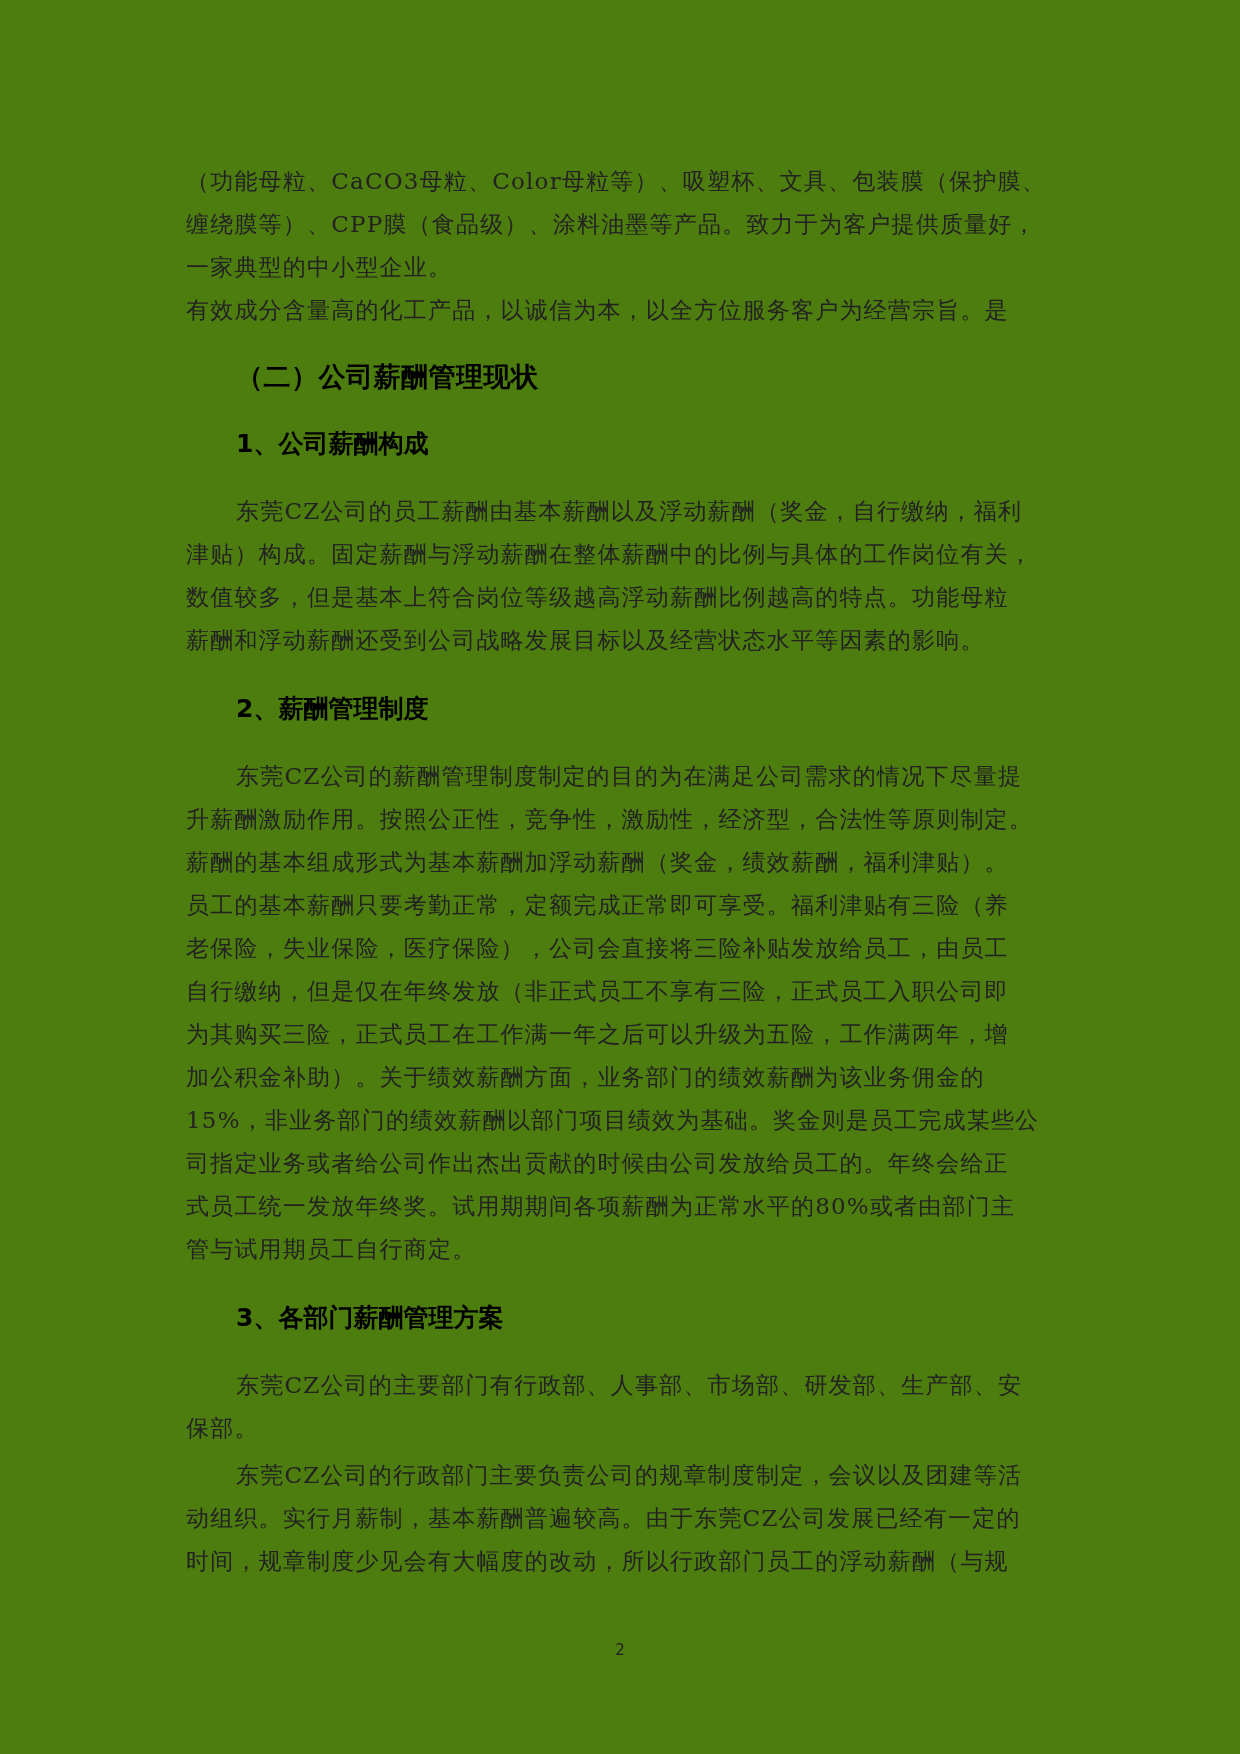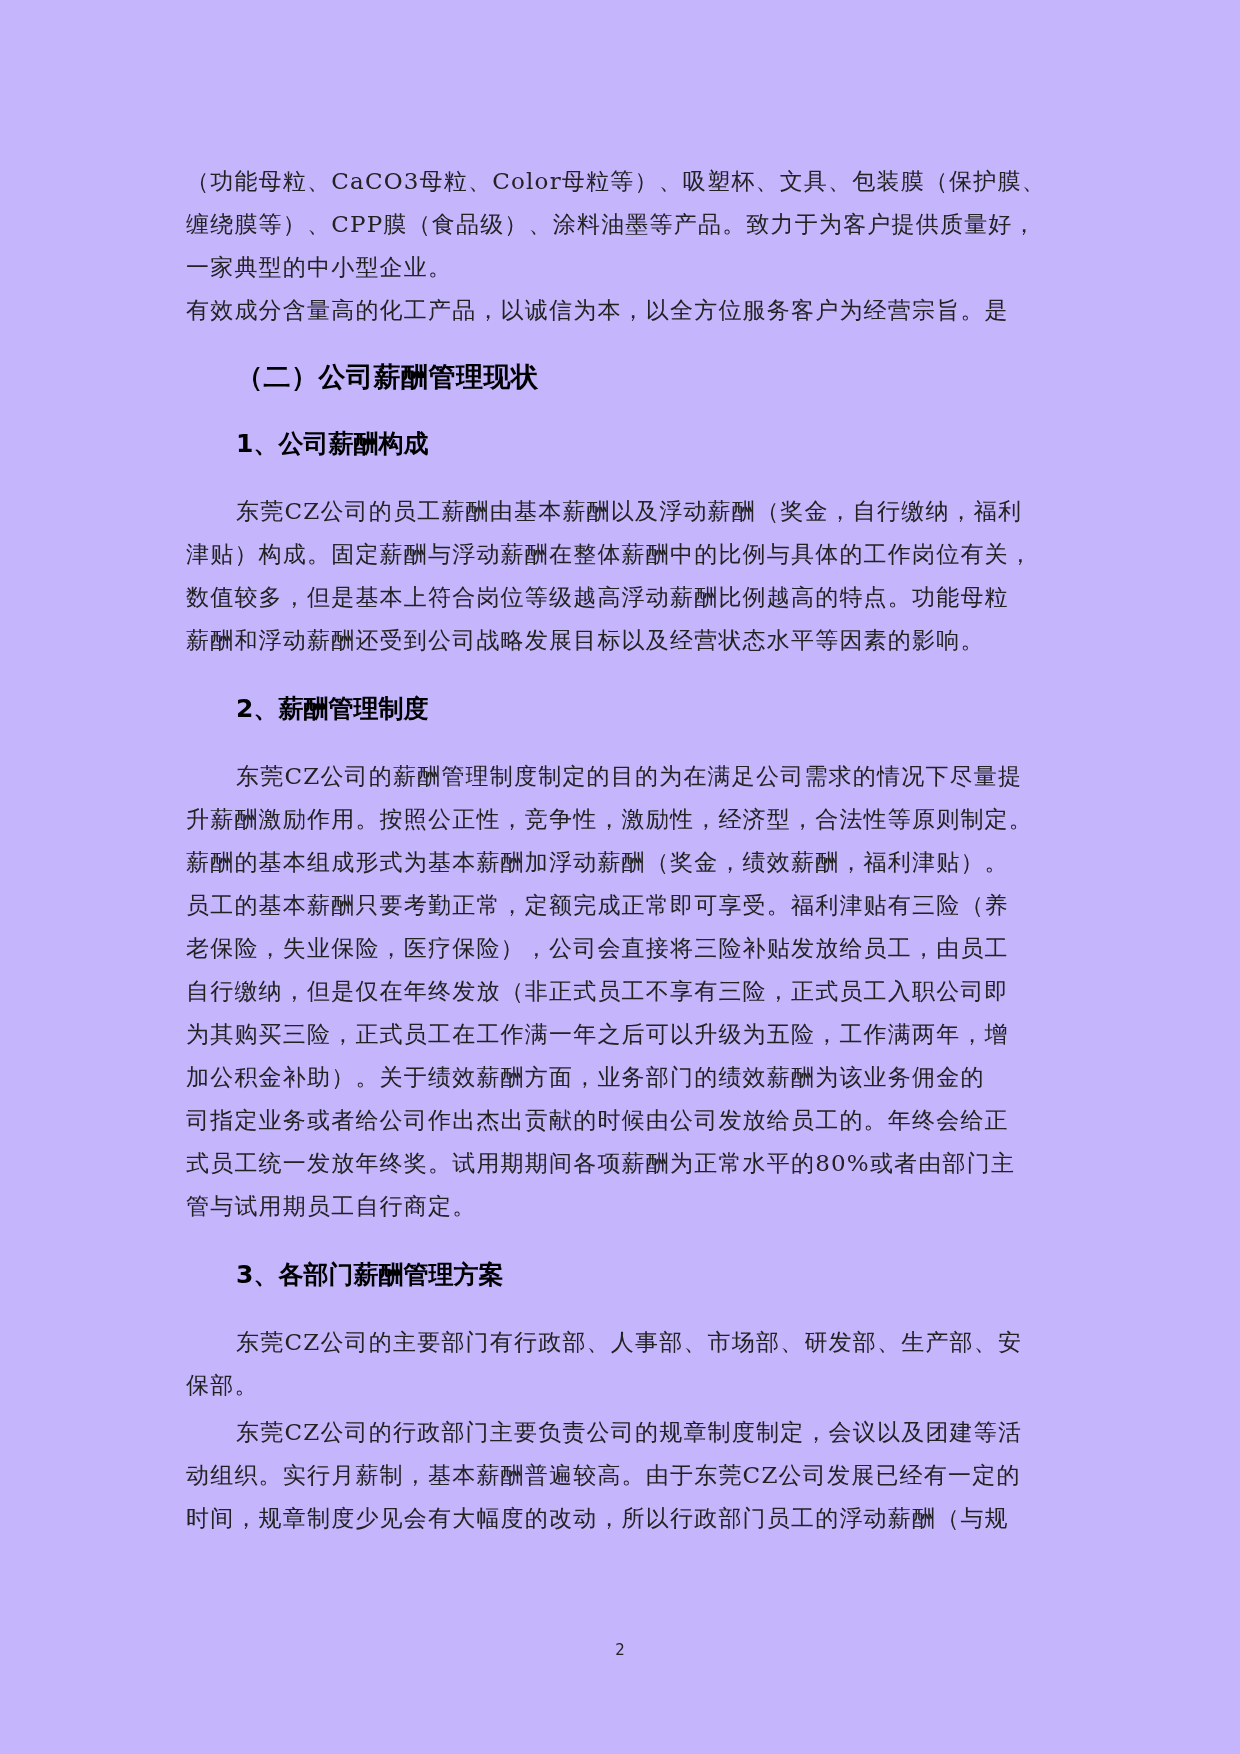--- a/index.html
+++ b/index.html
@@ -14,21 +14,21 @@
       overflow: hidden;
       font-family: "DejaVu Serif", "Liberation Serif", serif;
       color: #1a1a1a;
     }
     .page {
       position: absolute;
       left: 0;
       top: 0;
       width: 1240px;
       height: 1754px;
-      background: #c4b5fd;
+      background: #4d7c0f;
     }
     .content {
       position: absolute;
       left: 186px;
       top: 160px;
       width: 876px;
     }
     .line {
       display: block;
       font-size: 23px;
@@ -102,20 +102,21 @@
       <h3 class="h3">2、薪酬管理制度</h3>
       <div>
         <span class="line indent">东莞CZ公司的薪酬管理制度制定的目的为在满足公司需求的情况下尽量提</span>
         <span class="line">升薪酬激励作用。按照公正性，竞争性，激励性，经济型，合法性等原则制定。</span>
         <span class="line">薪酬的基本组成形式为基本薪酬加浮动薪酬（奖金，绩效薪酬，福利津贴）。</span>
         <span class="line">员工的基本薪酬只要考勤正常，定额完成正常即可享受。福利津贴有三险（养</span>
         <span class="line">老保险，失业保险，医疗保险），公司会直接将三险补贴发放给员工，由员工</span>
         <span class="line">自行缴纳，但是仅在年终发放（非正式员工不享有三险，正式员工入职公司即</span>
         <span class="line">为其购买三险，正式员工在工作满一年之后可以升级为五险，工作满两年，增</span>
         <span class="line">加公积金补助）。关于绩效薪酬方面，业务部门的绩效薪酬为该业务佣金的</span>
+        <span class="line">15%，非业务部门的绩效薪酬以部门项目绩效为基础。奖金则是员工完成某些公</span>
         <span class="line">司指定业务或者给公司作出杰出贡献的时候由公司发放给员工的。年终会给正</span>
         <span class="line">式员工统一发放年终奖。试用期期间各项薪酬为正常水平的80%或者由部门主</span>
         <span class="line">管与试用期员工自行商定。</span>
       </div>
     </div>
 
     <div>
       <h3 class="h3">3、各部门薪酬管理方案</h3>
       <div>
         <span class="line indent">东莞CZ公司的主要部门有行政部、人事部、市场部、研发部、生产部、安</span>

